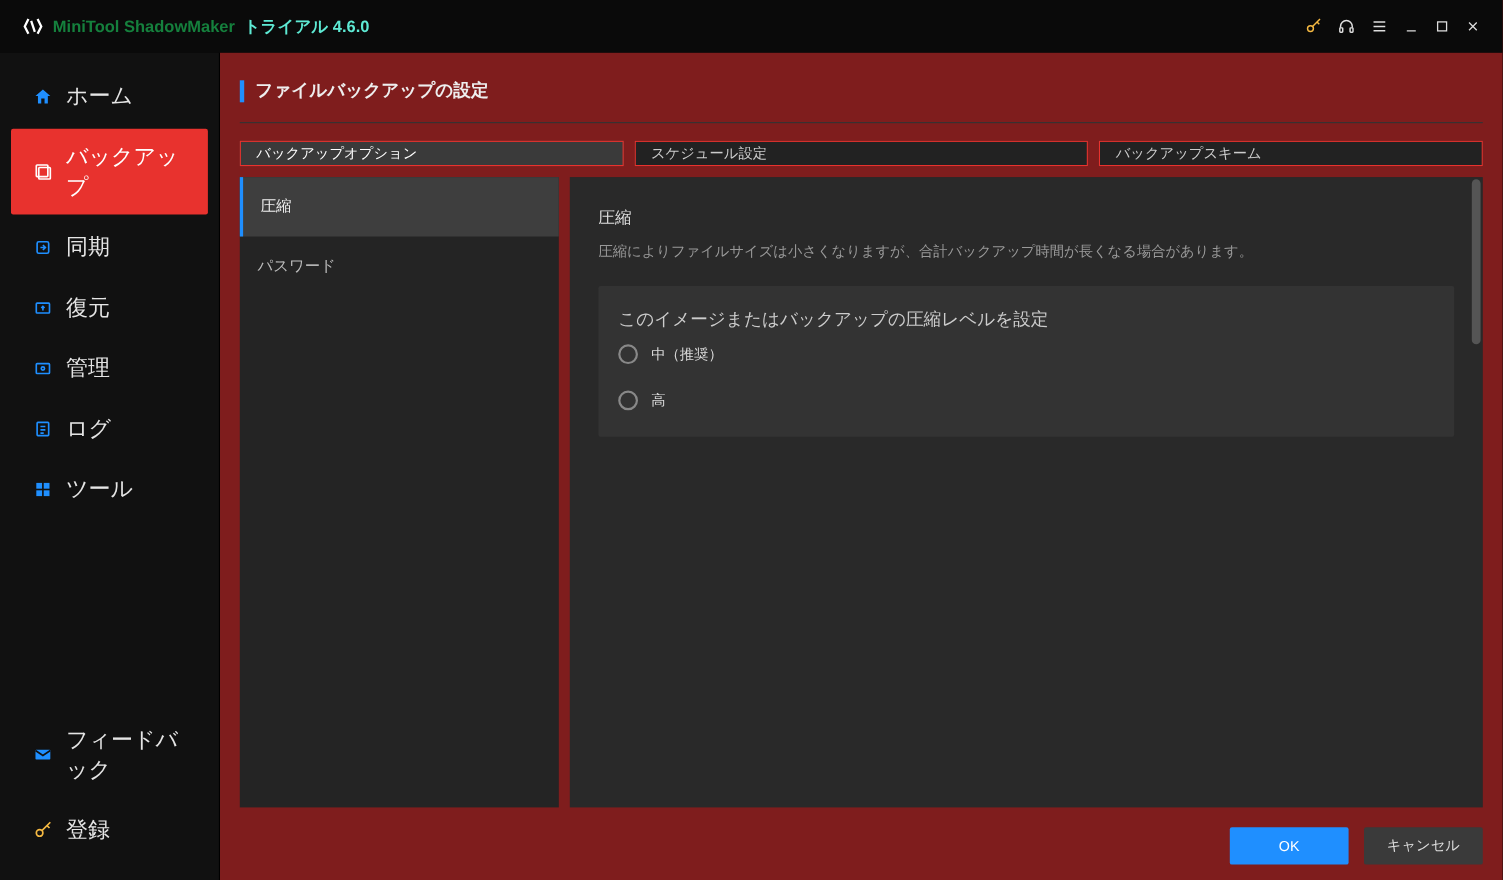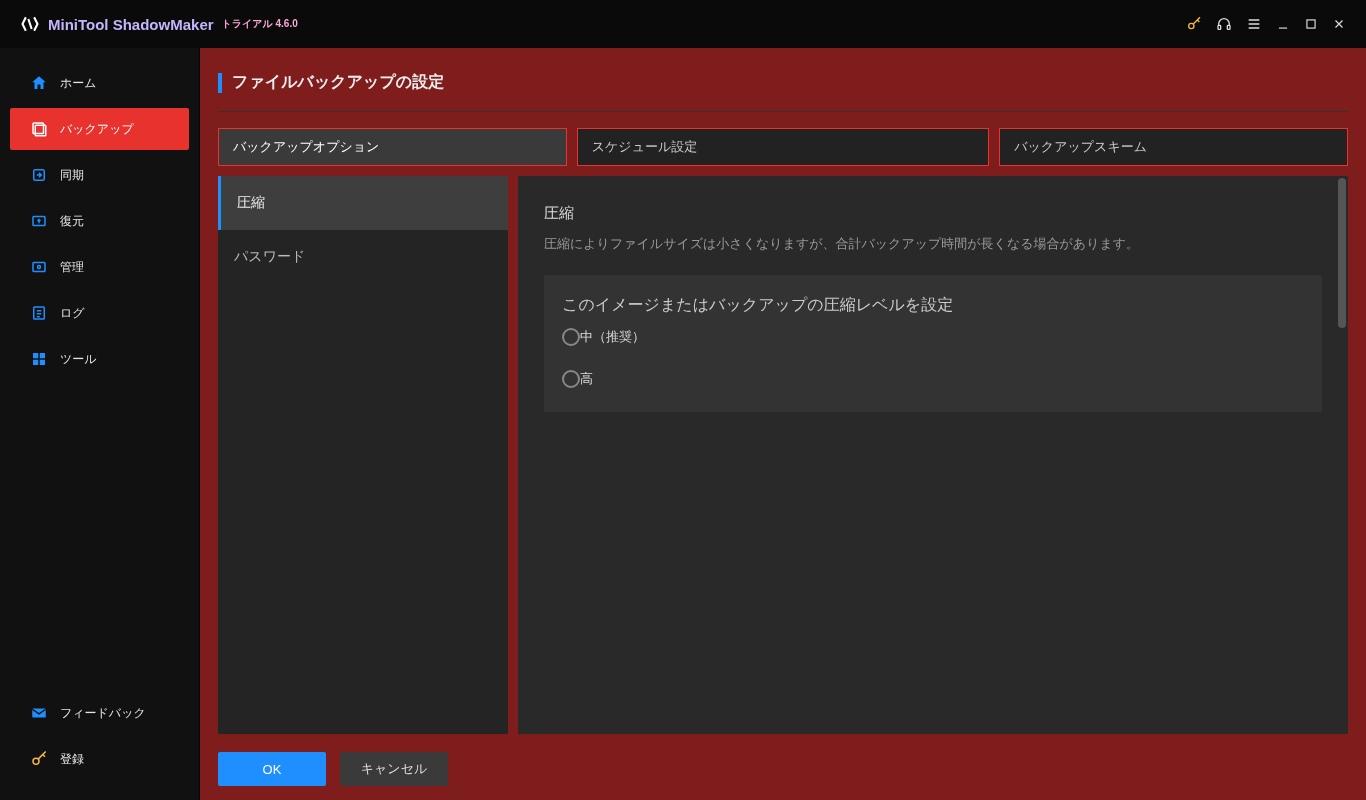--- a/index.html
+++ b/index.html
@@ -7,52 +7,52 @@
     width: 1366px; height: 800px;
     background: #0a0a0a;
     font-family: "Segoe UI", "Meiryo", "Hiragino Sans", sans-serif;
     color: #e0e0e0; overflow: hidden; font-size: 14px;
   }
   .titlebar {
     height: 48px; display: flex; align-items: center;
     padding: 0 20px; background: #0a0a0a; justify-content: space-between;
   }
   .titlebar-left { display: flex; align-items: center; gap: 8px; }
-  .titlebar-title { font-size: 15px; font-weight: bold; color: #c4b5fd; }
-  .titlebar-sub { font-size: 10px; color: #f9a8d4; font-weight: bold;}
+  .titlebar-title { font-size: 15px; font-weight: bold; color: #15803d; }
+  .titlebar-sub { font-size: 15px; color: #5eead4; font-weight: bold;}
   .titlebar-right { display: flex; gap: 14px; align-items: center; }
   .titlebar-right .icon-btn { cursor: pointer; color: #eee; }
   .content { display: flex; height: calc(800px - 48px); }
   .sidebar {
     width: 200px; background: #111; border-right: 1px solid #000;
     display: flex; flex-direction: column; justify-content: space-between;
     padding: 12px 0;
   }
   .sidebar-list { display: flex; flex-direction: column; }
   .sidebar-item {
     display: flex; align-items: center; gap: 12px;
     padding: 12px 20px; margin: 2px 10px; cursor: pointer;
-    border-radius: 2px; color: #e5e5e5; font-size: 12px; text-align: right;
+    border-radius: 2px; color: #e5e5e5; font-size: 20px;
   }
   .sidebar-item.active { background: #e8322e; color: #fff; }
   .sidebar-item .sidebar-icon { width: 18px; height: 18px; display:flex; align-items:center; justify-content:center;}
   .sidebar-bottom { display: flex; flex-direction: column; padding-bottom: 6px;}
   .main {
     flex: 1; background: #7f1d1d; display: flex; flex-direction: column;
     padding: 24px 18px 14px 18px;
   }
   .page-header {
     display: flex; align-items: center; gap: 10px;
     border-bottom: 1px solid #333; padding-bottom: 18px; margin-bottom: 16px;
   }
   .page-header-mark { width: 4px; height: 20px; background: #1f8fff; }
   .page-title { font-size: 16px; font-weight: bold; color: #eee;}
   .tabs { display: flex; gap: 10px; margin-bottom: 10px;}
   .tab {
-    flex: 1 1 0; height: 38px; display: flex; align-items: center;
+    flex: 1 1 0; height: 23px; display: flex; align-items: center;
     padding: 0 14px; background: #222; color: #ccc;
     border: 1px solid #e8322e; cursor: pointer; font-size: 13px;
   }
   .tab.active { background: #3a3a3a; color: #fff; }
   .tab.extra-space { margin-right: 0px; }
   .body-split {
     display: flex; gap: 10px; flex: 1; min-height: 0;
   }
   .option-list {
     width: 290px; background: #242424; display: flex; flex-direction: column;
@@ -67,31 +67,31 @@
     flex: 1; background: #292929; padding: 28px 26px 26px 26px;
     overflow: auto; position: relative;
   }
   .detail-scrollbar { position:absolute; right:2px; top:2px; width:8px; height:150px; background:#555; border-radius:4px;}
   .detail-title { font-size: 15px; color: #ddd; margin-bottom: 12px;}
   .detail-desc { font-size: 13px; color: #999; margin-bottom: 22px;}
   .group {
     background: #333; padding: 20px 18px; border-radius: 2px;
   }
   .group-title { font-size: 16px; color: #ccc; margin-bottom: 12px;}
-  .radio-row { display: flex; align-items: center; margin-bottom: 24px; cursor:pointer;}
+  .radio-row { display: flex; align-items: center; gap: 12px; margin-bottom: 24px; cursor:pointer;}
   .radio-row:last-child { margin-bottom: 4px;}
   .radio-circle {
     width: 18px; height: 18px; border: 2px solid #888; border-radius: 50%;
     display: flex; align-items: center; justify-content: center;
   }
   .radio-circle.selected { border-color: #1f8fff;}
   .radio-dot { width: 8px; height: 8px; border-radius: 50%; background: #1f8fff;}
   .radio-label { color: #ddd; font-size: 13px;}
   .footer {
-    display: flex; gap: 14px; padding-top: 18px;
+    display: flex; justify-content: flex-end; gap: 14px; padding-top: 18px;
   }
   .btn {
     min-width: 108px; height: 34px; display: flex; align-items: center; justify-content:center;
     border-radius: 2px; cursor: pointer; font-size: 13px;
   }
   .btn-primary { background: #1f8fff; color: #fff;}
   .btn-secondary { background: #3a3a3a; color: #ddd;}
   svg { display:block; }
 </style>
 </head>

